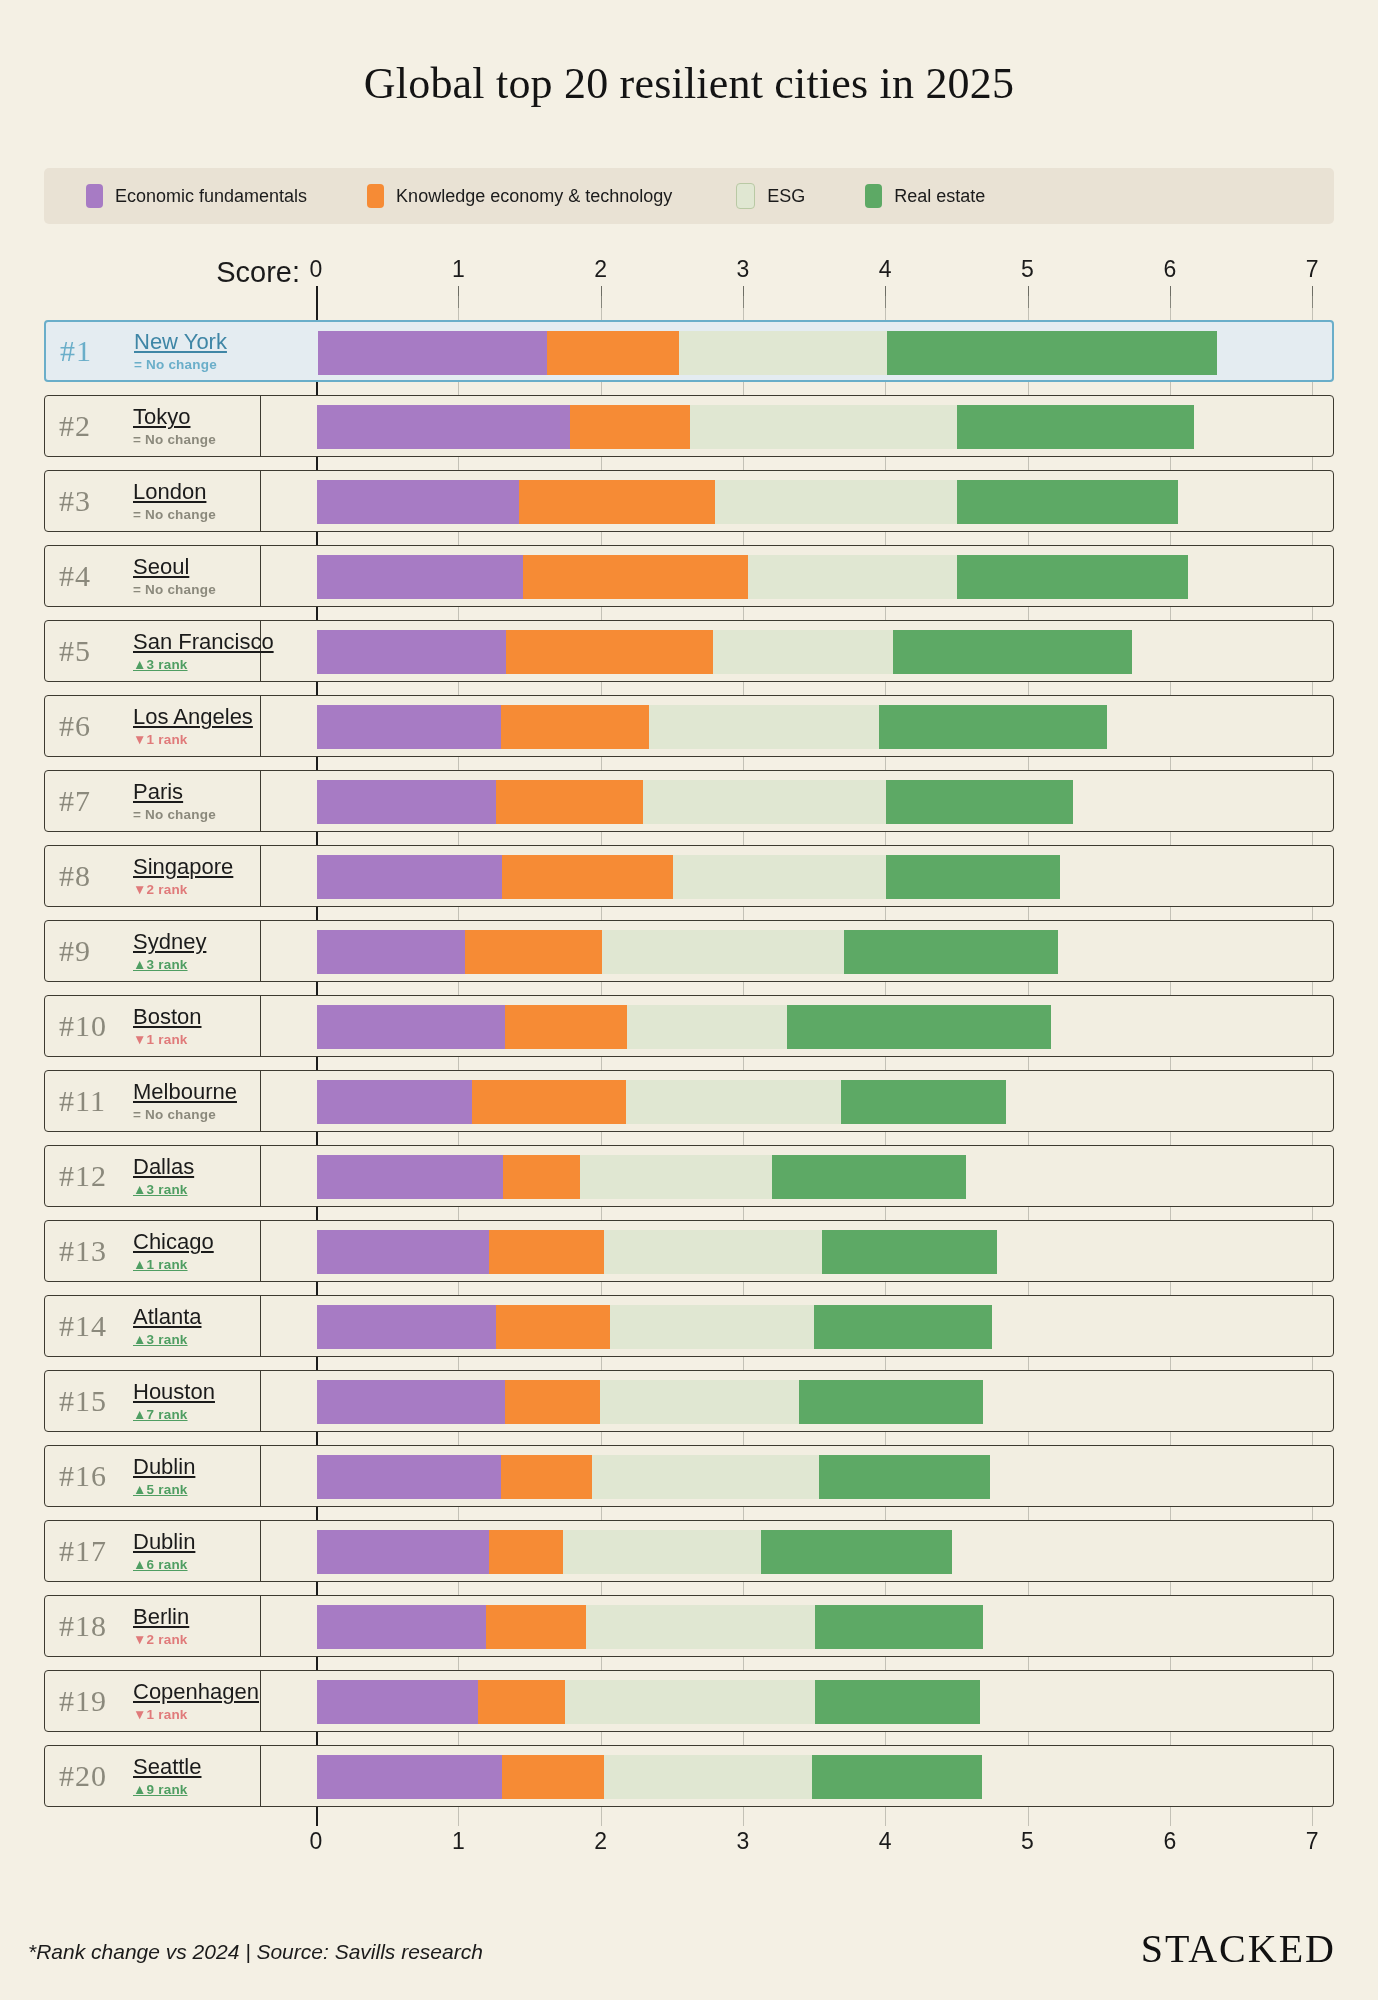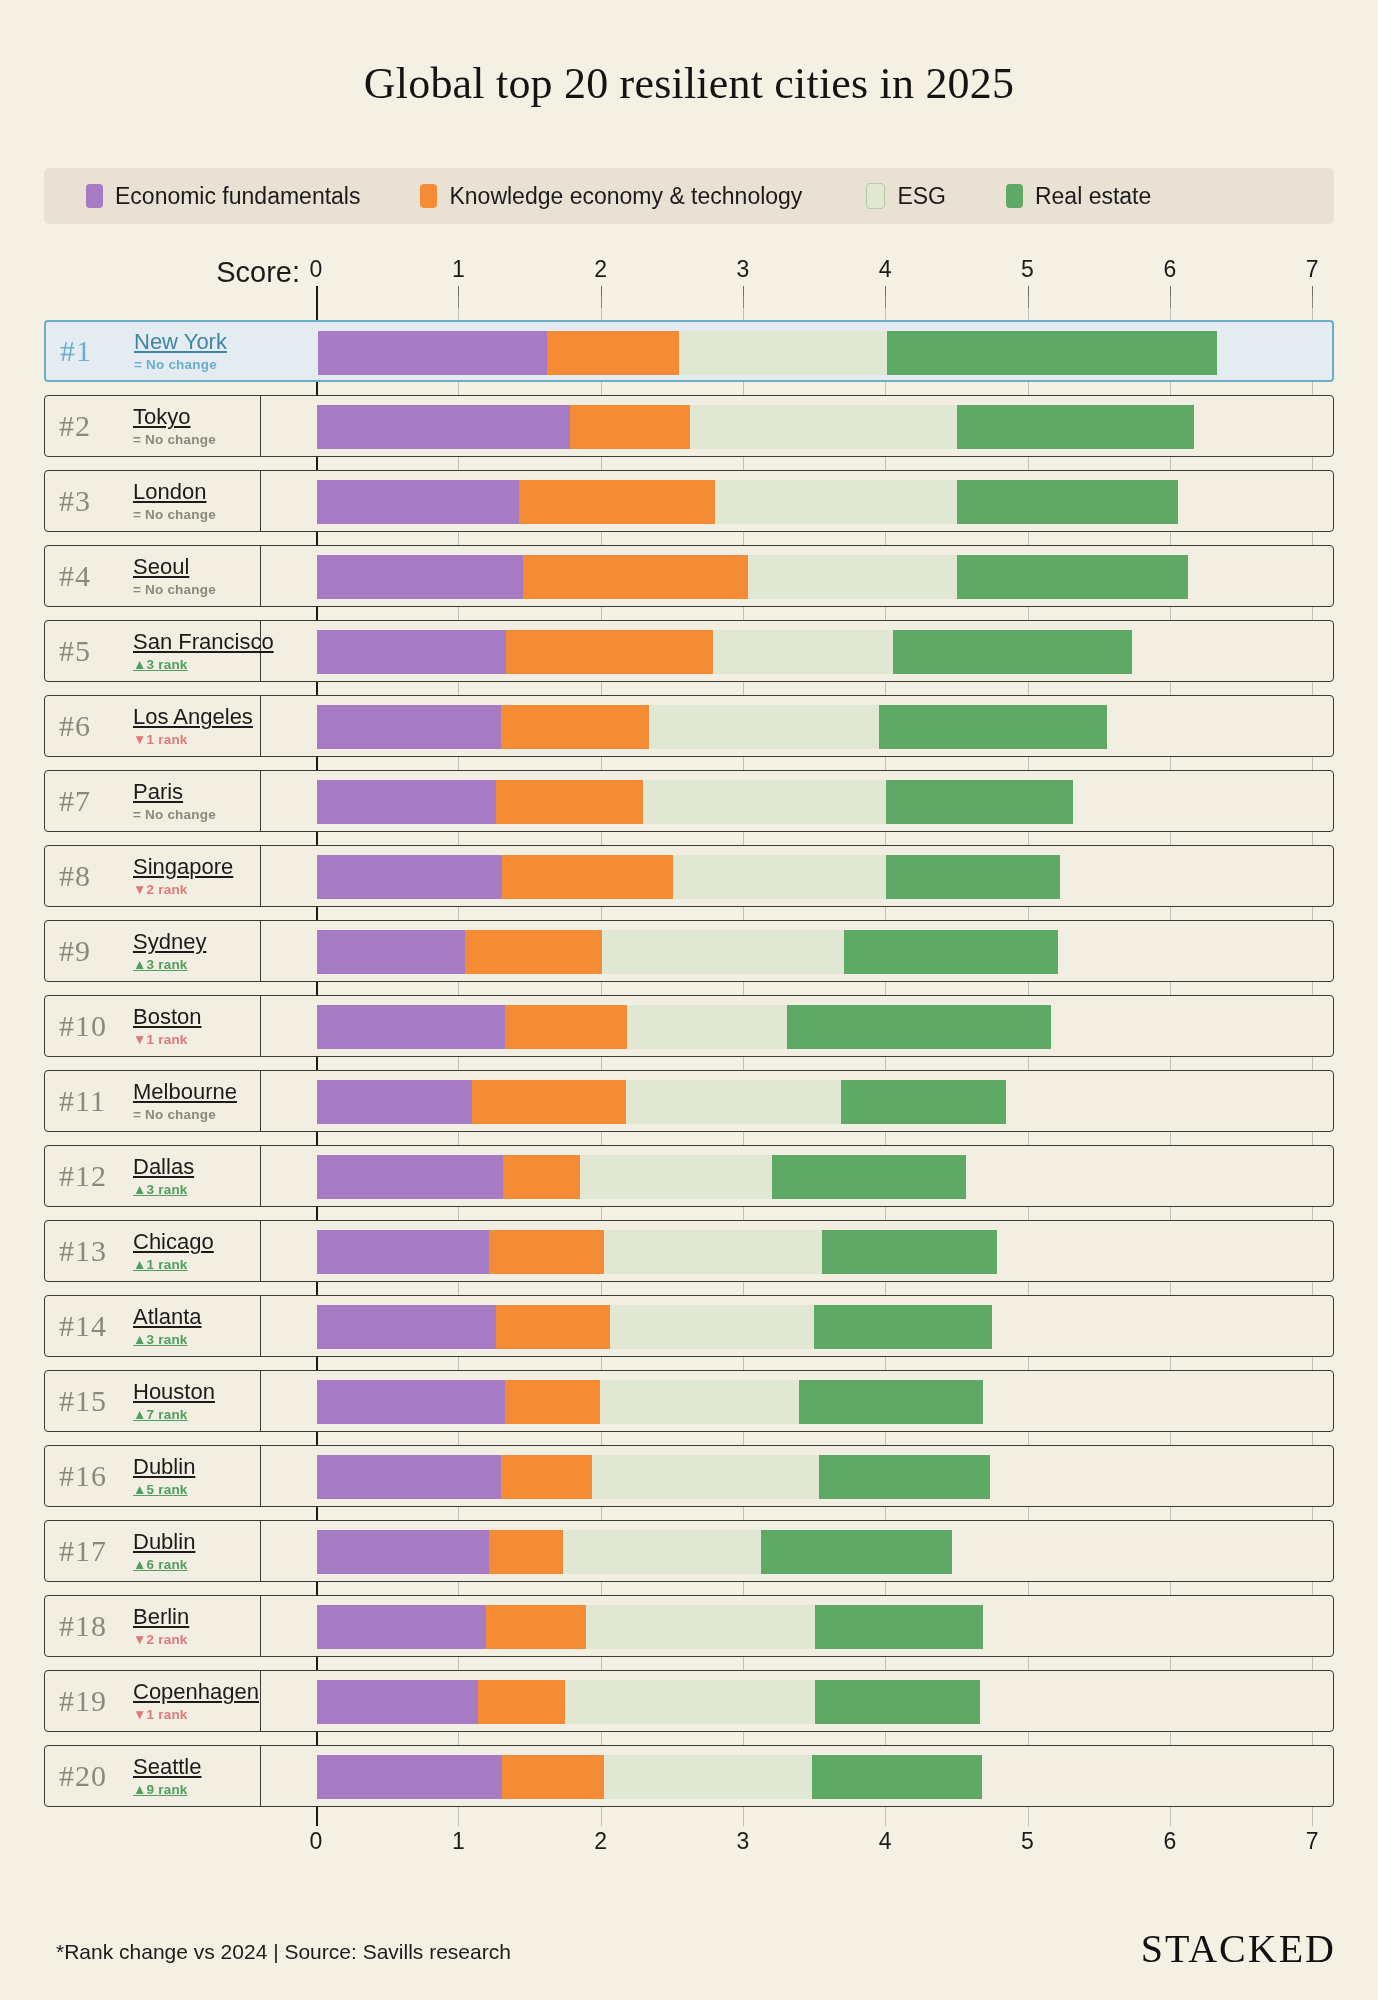--- a/index.html
+++ b/index.html
@@ -54,21 +54,21 @@
     margin-right: 0;
   }
   .legend-swatch {
     width: 17px;
     height: 24px;
     border-radius: 4px;
     margin-right: 12px;
     flex: none;
   }
   .legend-label {
-    font-size: 23px;
+    font-size: 18px;
     color: #1b1b1b;
     white-space: nowrap;
   }
   .lg-1 { margin-left: 18px; }
   .lg-2 { margin-left: 60px; }
   .lg-3 { margin-left: 64px; }
   .lg-4 { margin-left: 60px; }
 
   
   .axis-top {
@@ -191,25 +191,26 @@
   }
   .bar {
     position: absolute;
     top: 9px;
     height: 44px;
   }
 
   
   .footer-note {
     position: absolute;
-    left: 56px;
+    left: 28px;
     bottom: 36px;
     font-size: 21px;
     color: #1b1b1b;
     white-space: nowrap;
+    font-style: italic;
   }
   .brand {
     position: absolute;
     right: 42px;
     bottom: 28px;
     font-family: "Liberation Serif", serif;
     font-size: 40px;
     letter-spacing: 2px;
     color: #111;
   }

